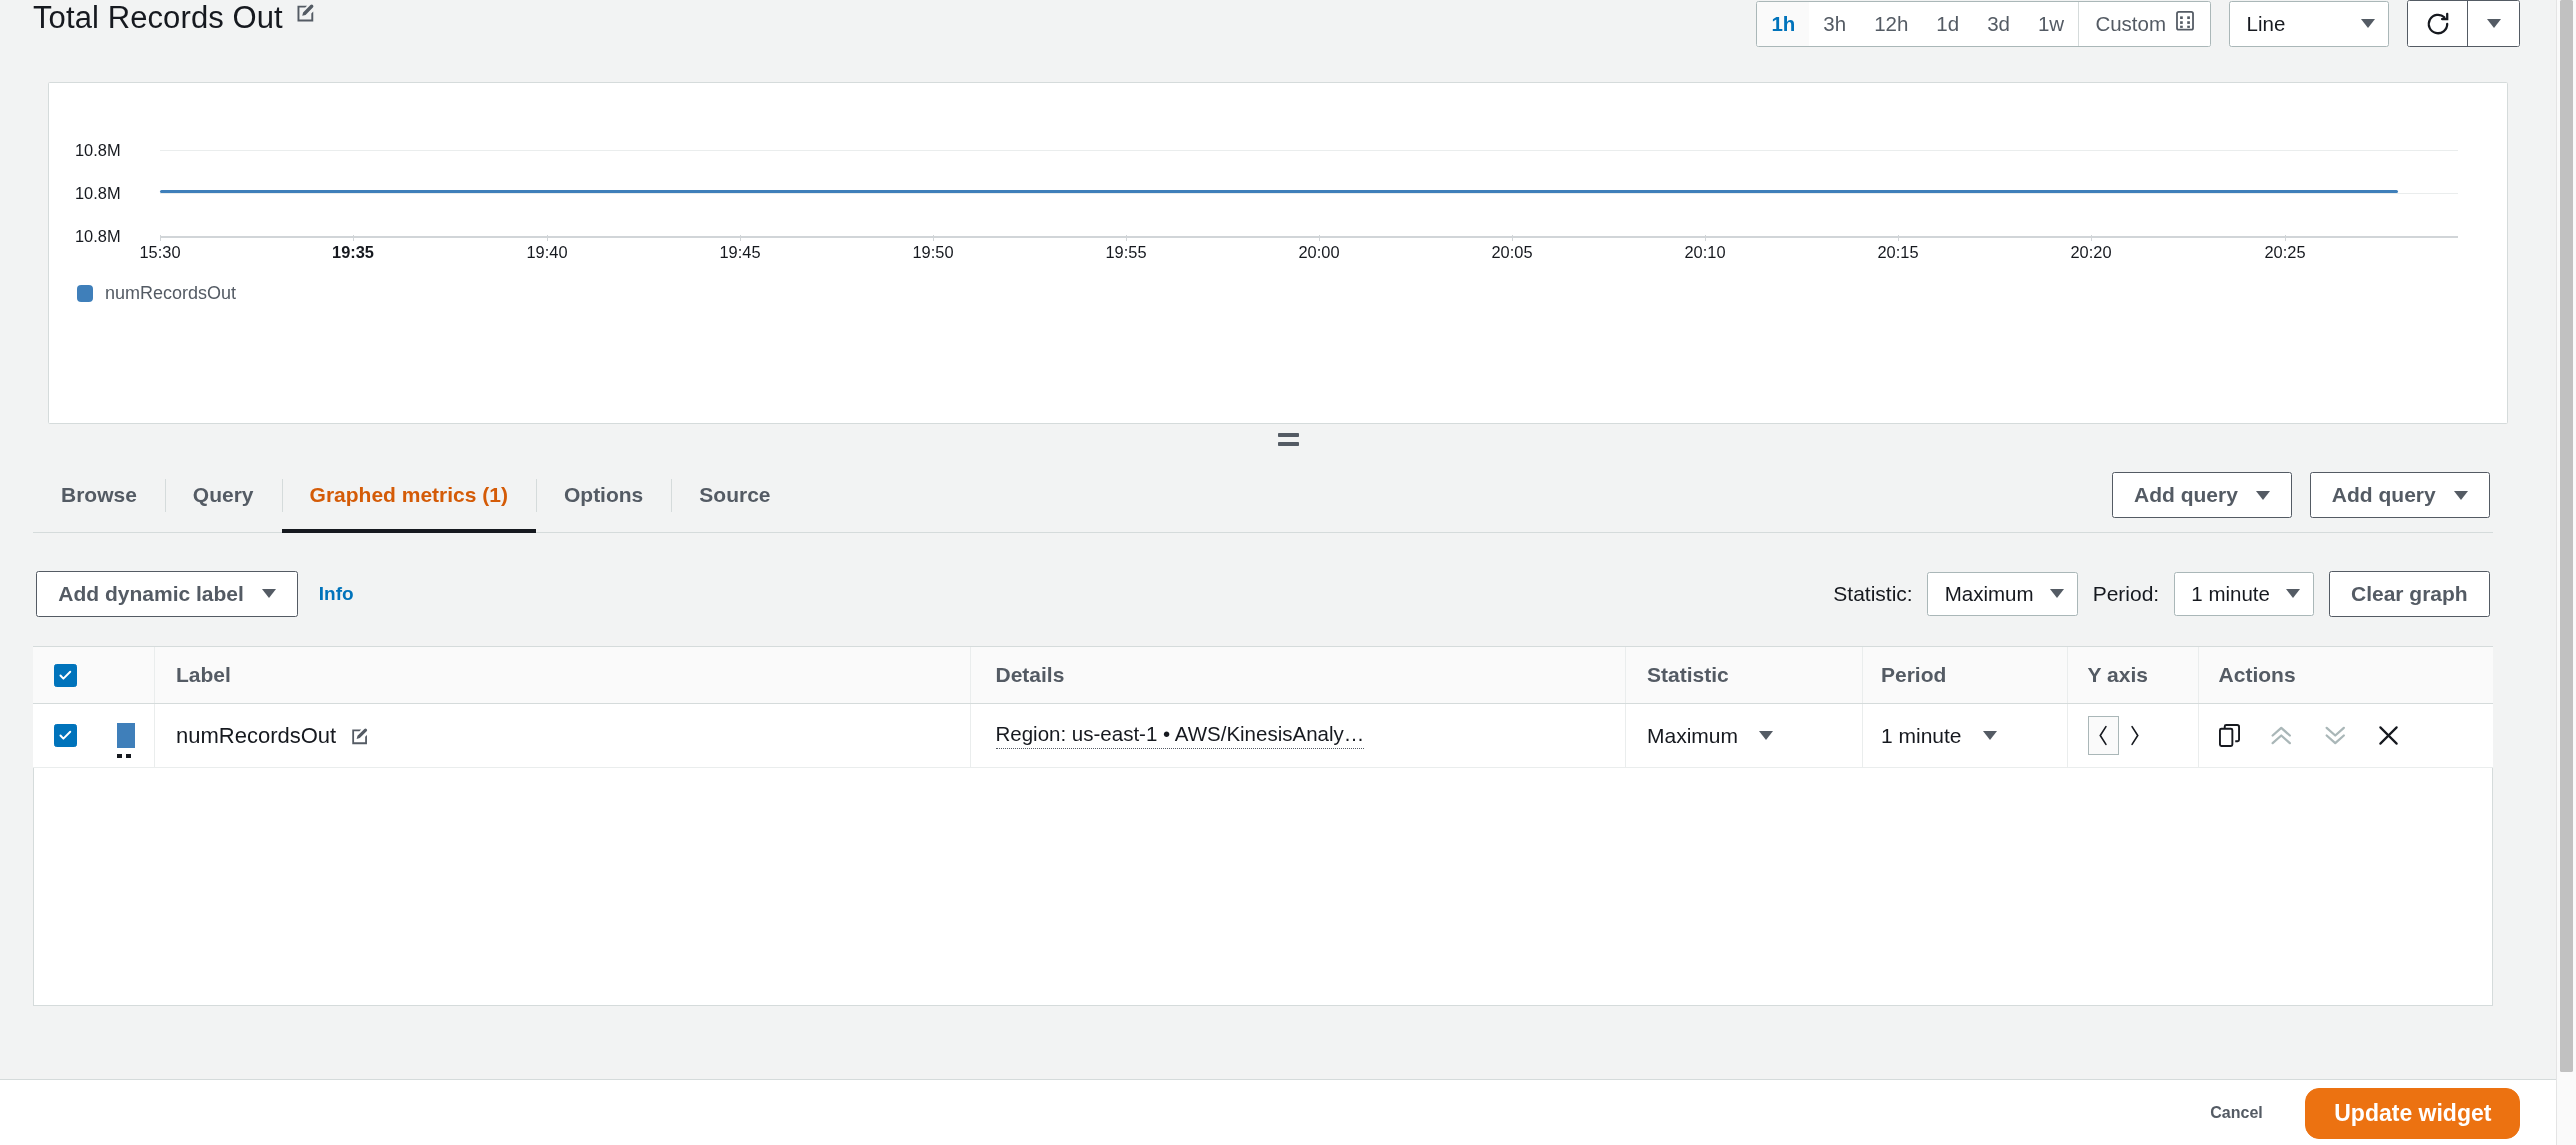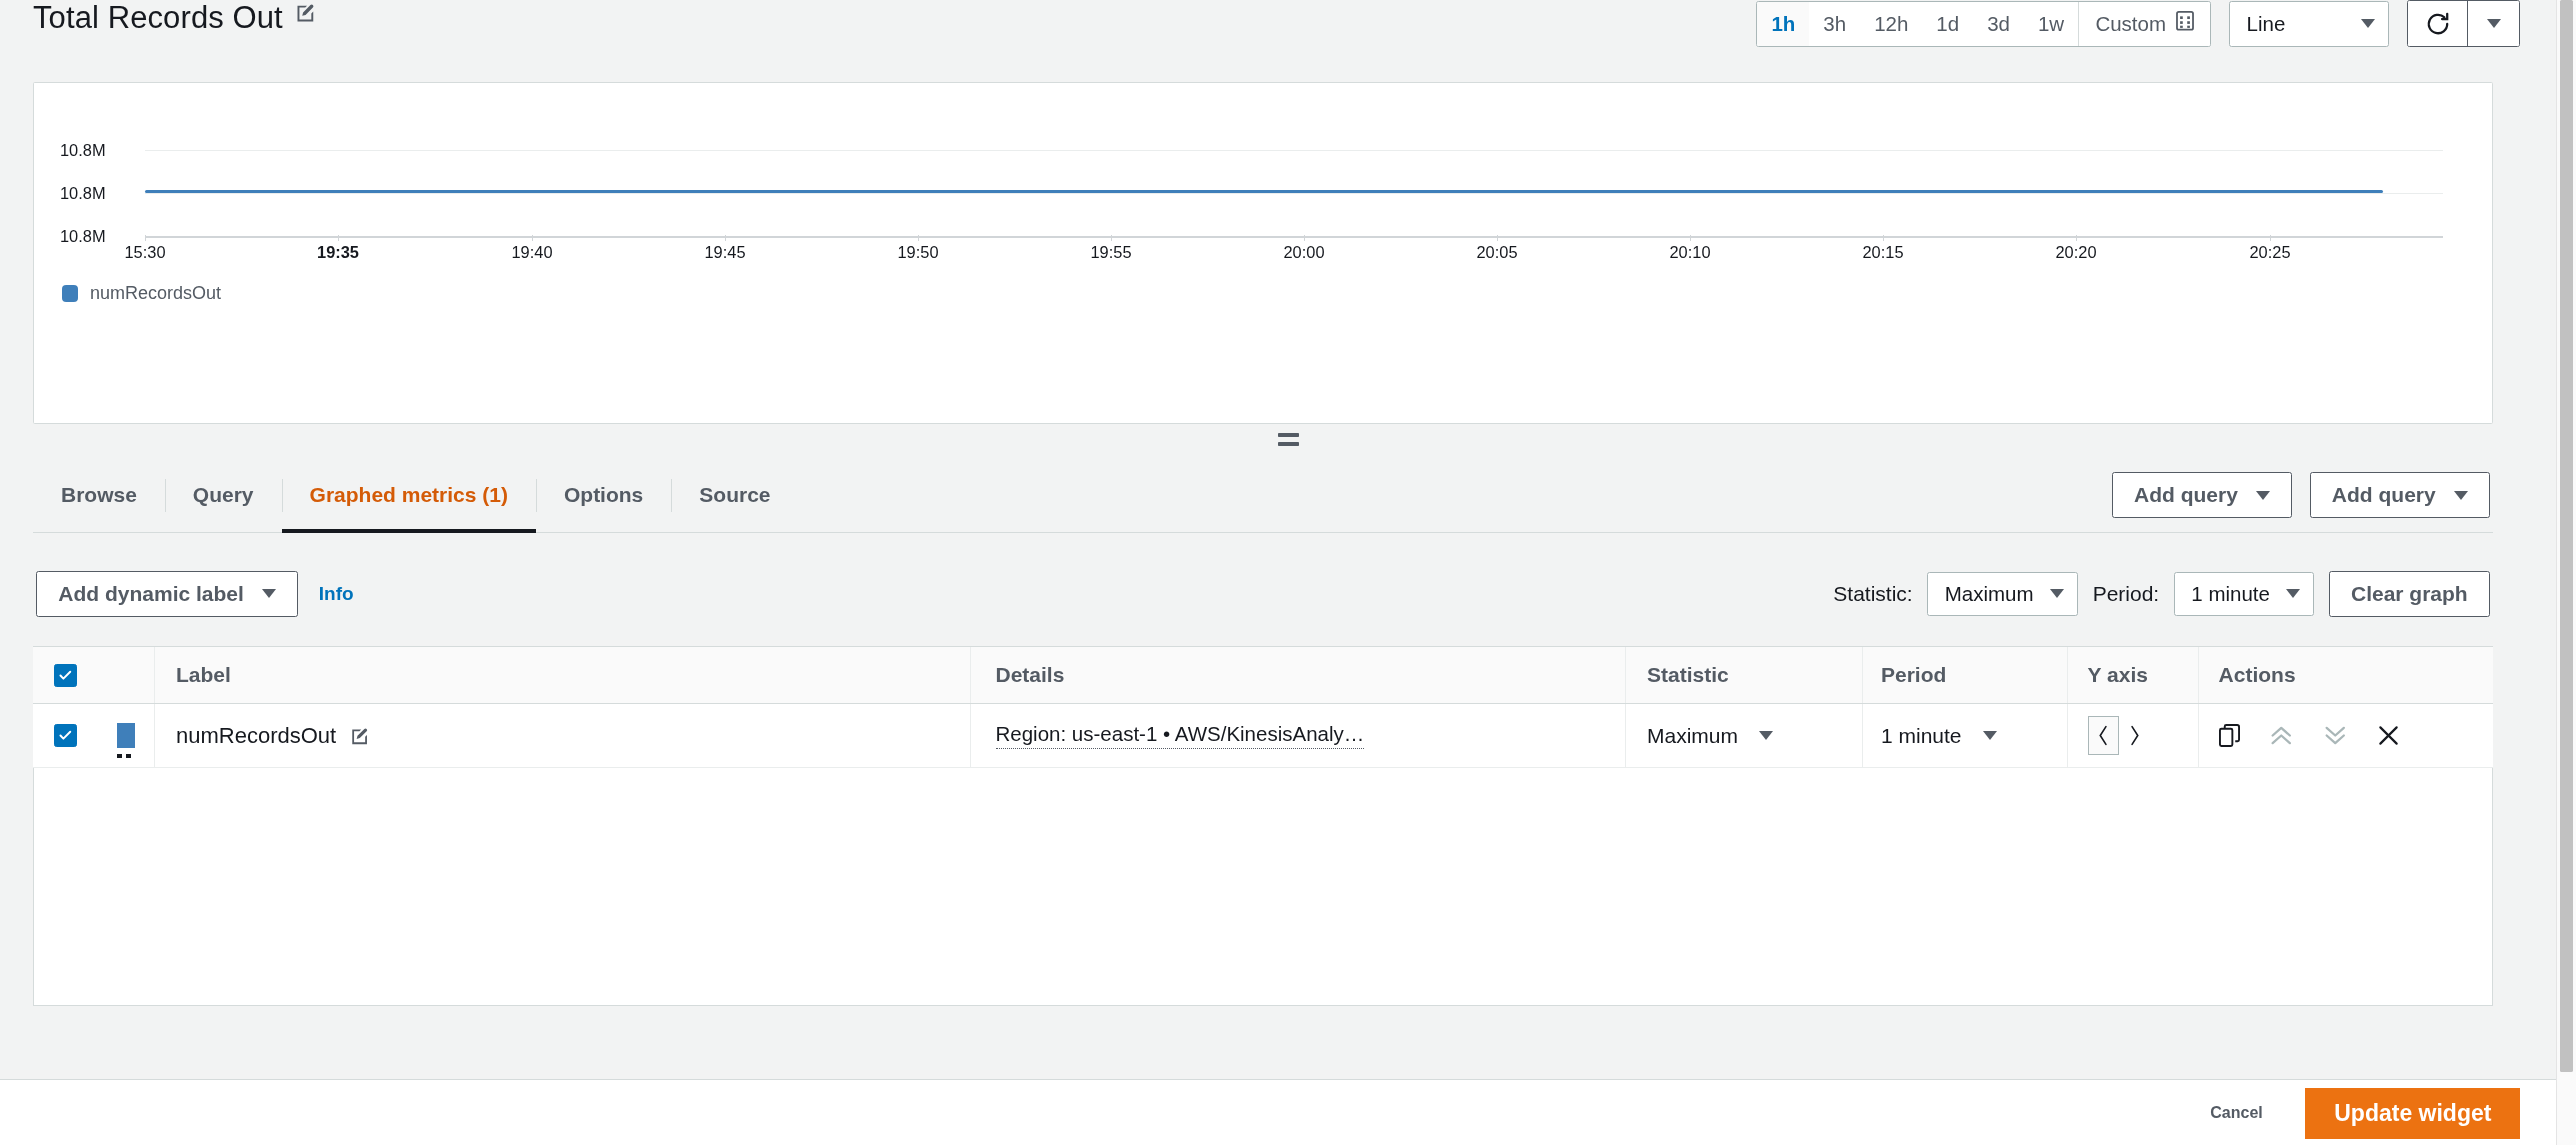--- a/index.html
+++ b/index.html
@@ -136,21 +136,21 @@
   .refresh-div { width: 0.8px; background: #545b64; }
   .refresh-caret-btn {
     width: 51px;
     display: flex; align-items: center; justify-content: center;
     cursor: pointer; background: #fff; border: none;
   }
 
   
   .chart-panel {
     position: absolute;
-    left: 33px; top: 82px;
+    left: 48px; top: 82px;
     width: 2460px;
     height: 342px;
     background: #fff;
     border: 0.8px solid #d5dbdb;
     border-radius: 1.6px;
   }
   .plot {
     position: absolute;
     left: 0; top: 0; right: 0; bottom: 0;
   }
@@ -467,21 +467,21 @@
     border: none;
     font-family: inherit;
     padding: 8.2px 6.5px;
   }
   .btn-primary {
     font-size: 23px;
     font-weight: 700;
     color: #fff;
     background: #ec7211;
     border: 0.8px solid #ec7211;
-    border-radius: 0;
+    border-radius: 14px;
     padding: 0 28px;
     height: 51px;
     cursor: pointer;
     font-family: inherit;
     white-space: nowrap;
   }
 
   
   .scrollbar-track {
     position: absolute;

